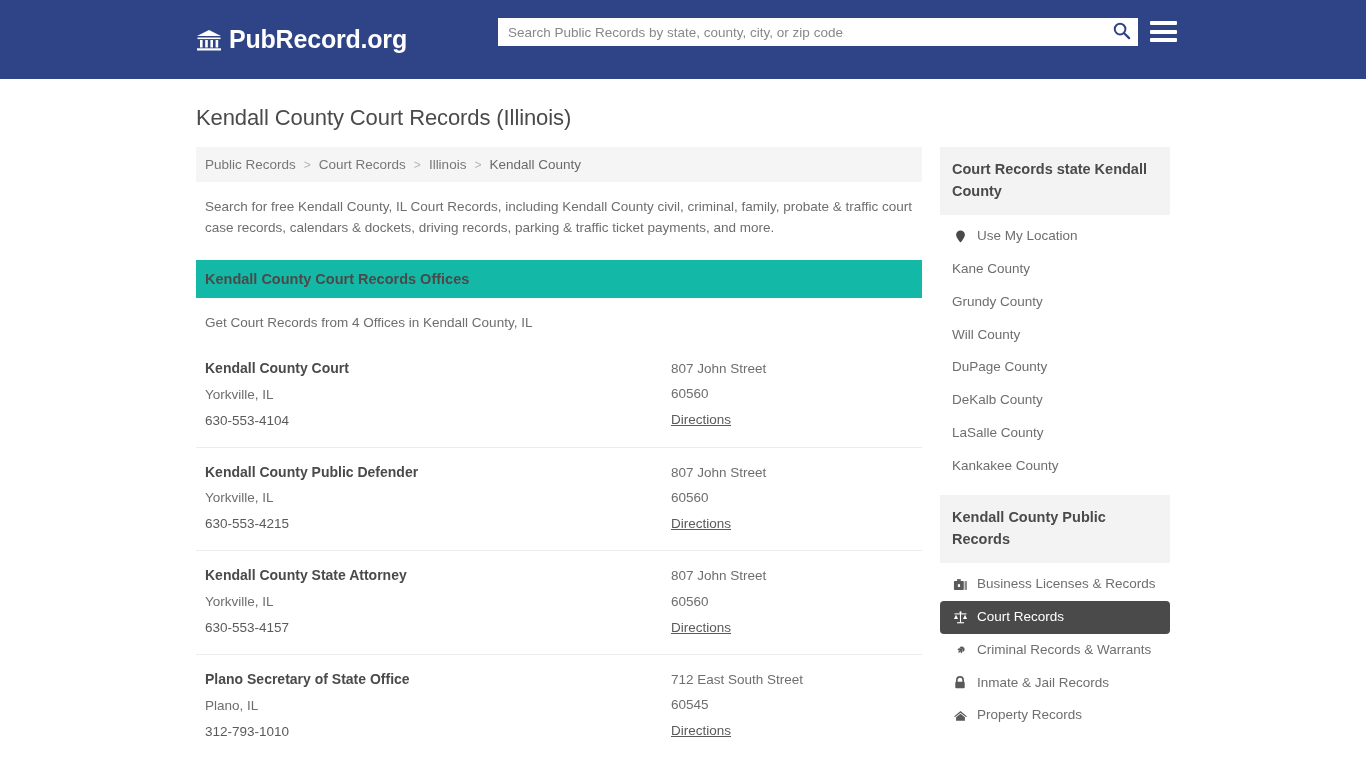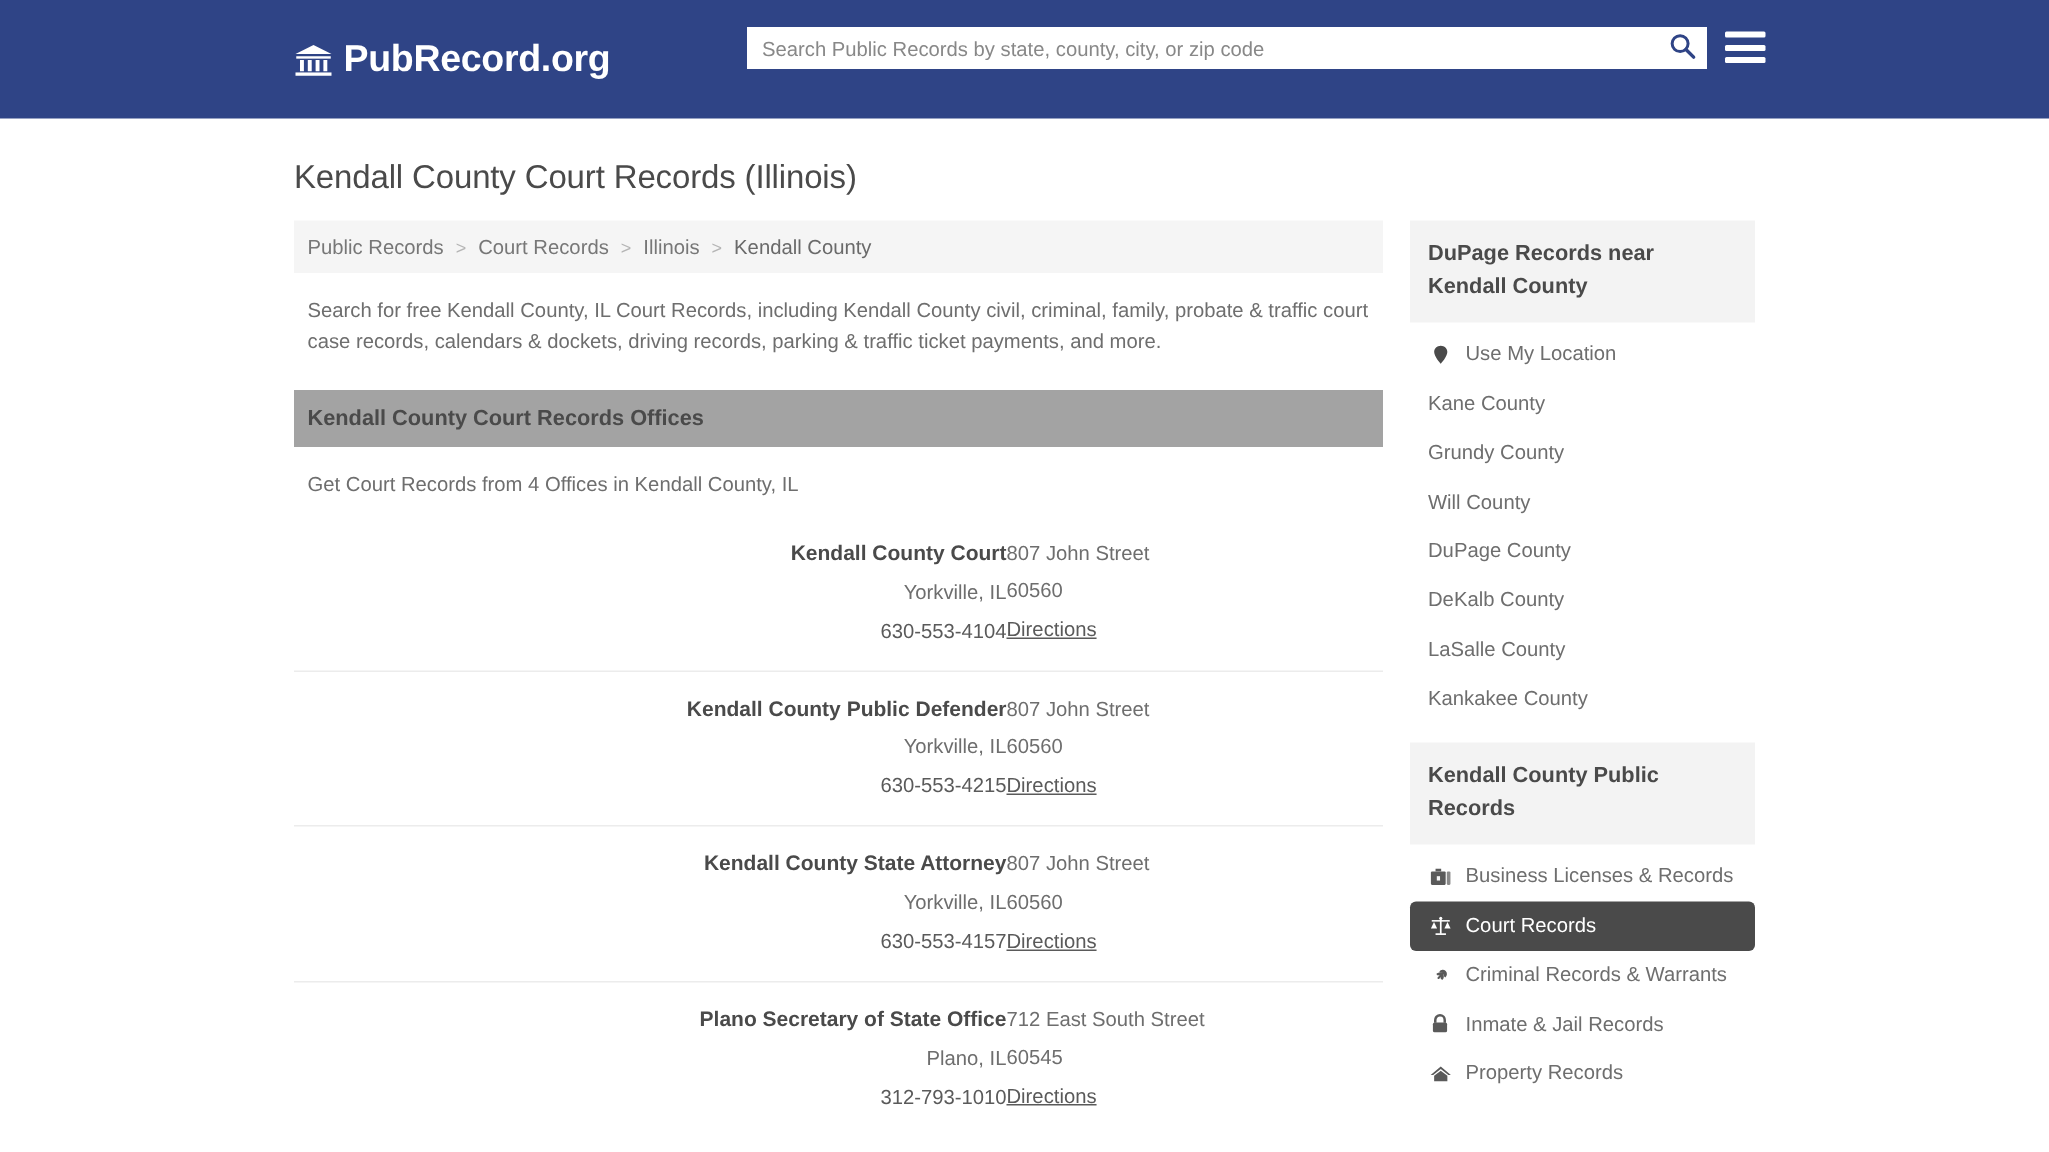--- a/index.html
+++ b/index.html
@@ -152,21 +152,21 @@
 
   .intro {
     font-size: 13.5px;
     line-height: 1.55;
     color: #6e6e6e;
     padding: 15px 9px 0 9px;
   }
 
   
   .section-bar {
-    background: #a3a3a3;
+    background: #14b8a6;
     padding: 11px 9px;
     margin-top: 21px;
     font-size: 14.5px;
     font-weight: bold;
     color: #4a4a4a;
   }
 
   .section-note {
     font-size: 13.5px;
     color: #6e6e6e;
@@ -174,21 +174,21 @@
   }
 
   
   .office-list { margin-top: 14px; }
   .office {
     display: flex;
     padding: 12px 9px 13px 9px;
     border-bottom: 1px solid #ececec;
   }
   .office:last-child { border-bottom: none; }
-  .office-left  { width: 466px; flex: 0 0 466px; text-align: right; }
+  .office-left  { width: 466px; flex: 0 0 466px; }
   .office-right { flex: 1 1 auto; }
 
   .office-name {
     font-size: 14px;
     font-weight: bold;
     color: #4a4a4a;
     line-height: 1.85;
   }
   .office-line {
     font-size: 13.5px;
@@ -377,21 +377,21 @@
 
       </div>
 
       <div class="section-bar">Kendall County Court Records Databases</div>
 
     </div>
 
     <div class="col-side">
 
       <div class="side-card">
-        <div class="side-head">DuPage Records near Kendall County</div>
+        <div class="side-head">Court Records state Kendall County</div>
         <div class="side-list">
 
           <a class="side-item" href="#">
             <span class="ico">
               <svg viewBox="0 0 16 16" width="13" height="15" aria-hidden="true">
                 <path d="M8 0.6c-3 0-5.4 2.3-5.4 5.2 0 3.9 5.4 9.6 5.4 9.6s5.4-5.7 5.4-9.6c0-2.9-2.4-5.2-5.4-5.2z" fill="#4a4a4a"></path>
               </svg>
             </span>
             <span>Use My Location</span>
           </a>

